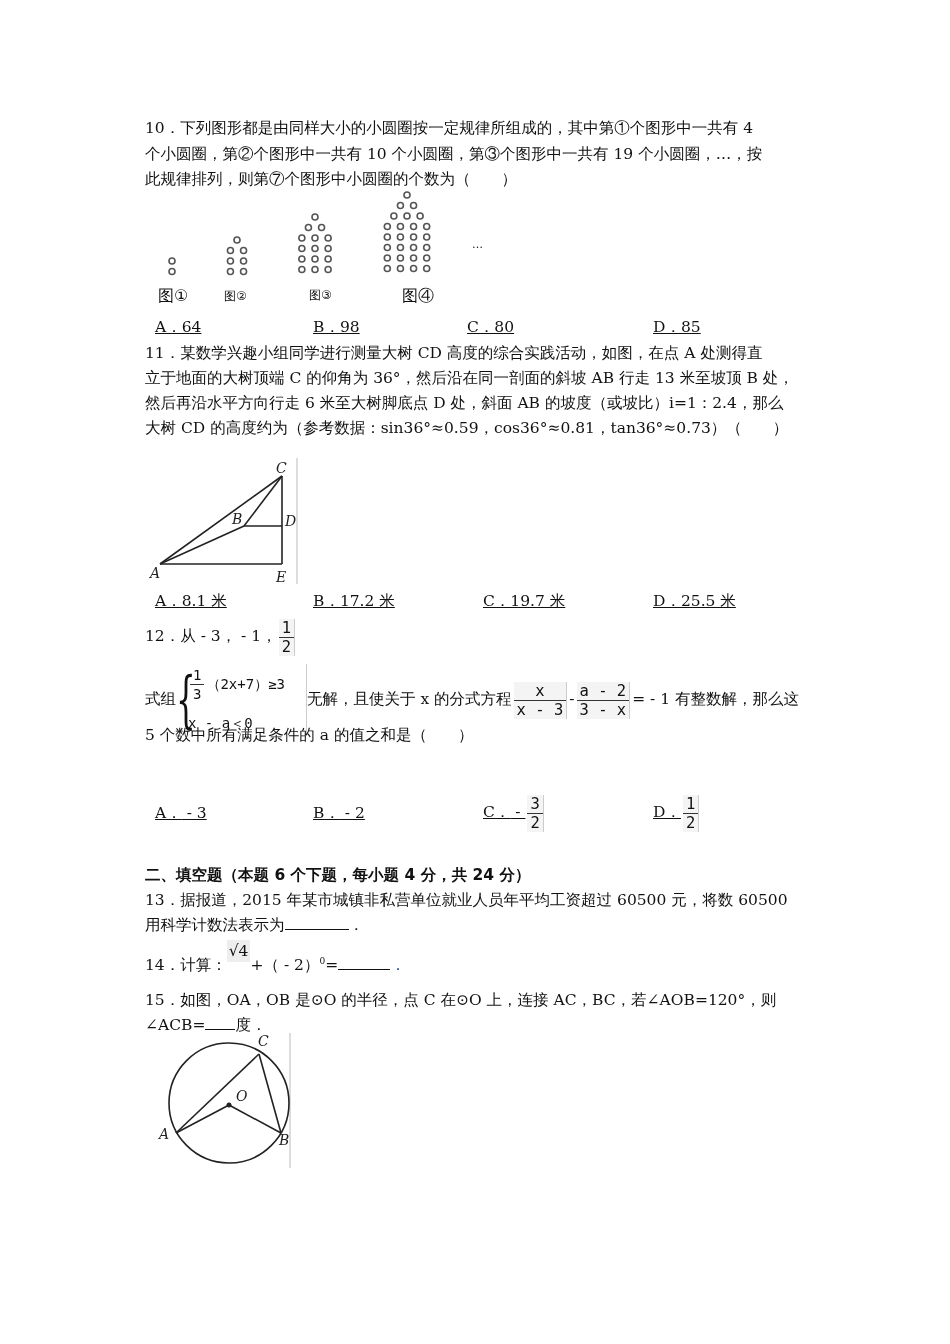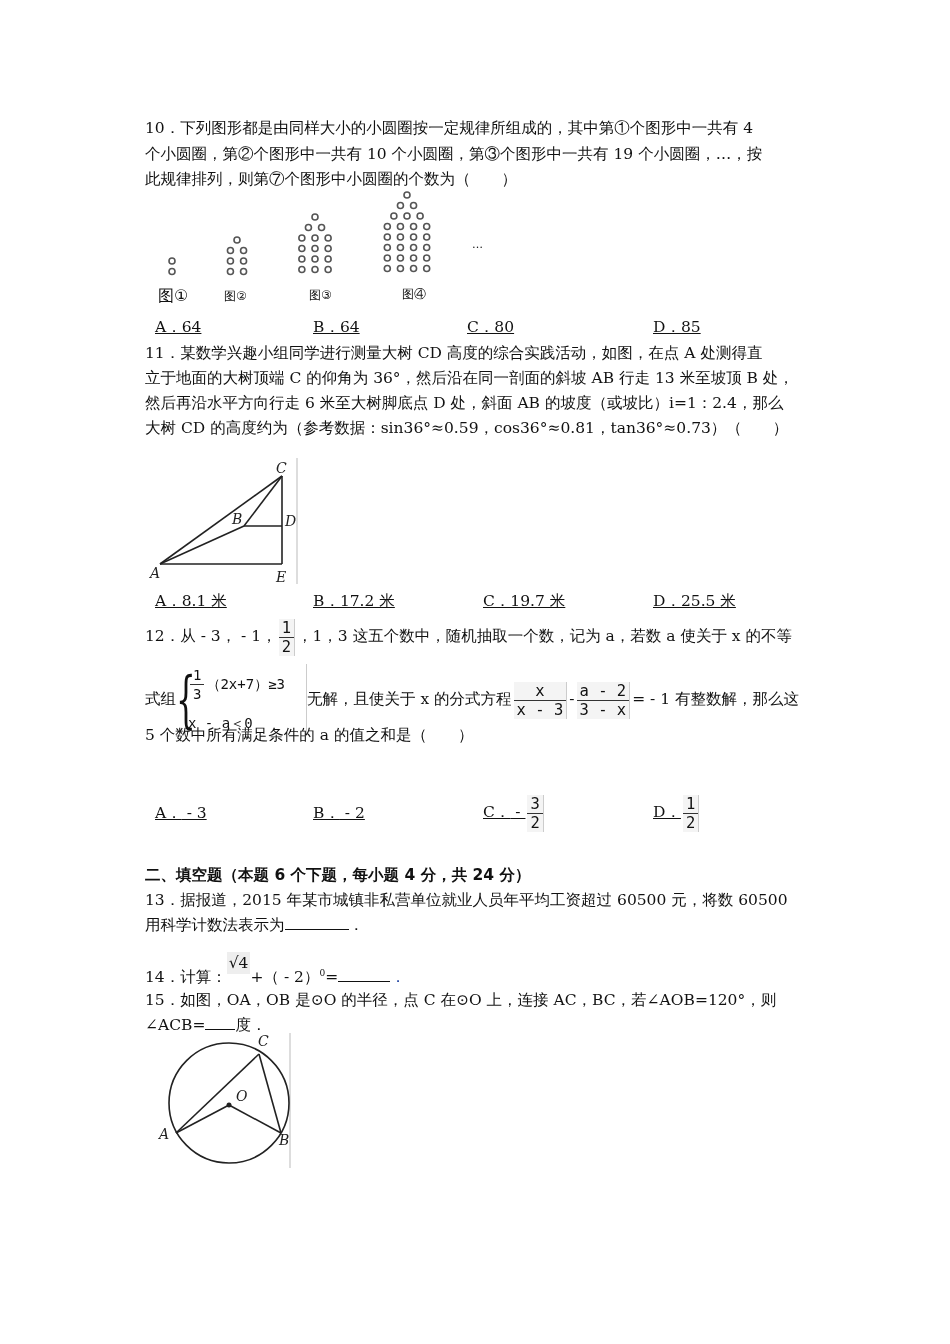--- a/index.html
+++ b/index.html
@@ -78,26 +78,26 @@
         <circle cx="274.6875" cy="70" r="3"></circle>
         <circle cx="235.3125" cy="80.5" r="3"></circle>
         <circle cx="248.4375" cy="80.5" r="3"></circle>
         <circle cx="261.5625" cy="80.5" r="3"></circle>
         <circle cx="274.6875" cy="80.5" r="3"></circle>
       </g>
   </svg>
   <span class="abs" style="left:6px;top:98px;font-size:16px;font-family:'DejaVu Sans',sans-serif;">图①</span>
   <span class="abs" style="left:72px;top:100px;font-size:12px;font-family:'DejaVu Sans',sans-serif;">图②</span>
   <span class="abs" style="left:157px;top:99px;font-size:12px;font-family:'DejaVu Sans',sans-serif;">图③</span>
-  <span class="abs" style="left:250px;top:98px;font-size:12px;font-family:Liberation Sans, sans-serif;">图④</span>
+  <span class="abs" style="left:250px;top:98px;font-size:16px;font-family:Liberation Sans, sans-serif;">图④</span>
   <span class="abs" style="left:320px;top:50px;font-size:11px;">…</span>
 </div>
 
 <div class="opt" style="left:155px;top:316px;">A．64</div>
-<div class="opt" style="left:313px;top:316px;">B．64</div>
+<div class="opt" style="left:313px;top:316px;">B．98</div>
 <div class="opt" style="left:467px;top:316px;">C．80</div>
 <div class="opt" style="left:653px;top:316px;">D．85</div>
 
 <div class="line" style="top:342px;">11．某数学兴趣小组同学进行测量大树 CD 高度的综合实践活动，如图，在点 A 处测得直</div>
 <div class="line" style="top:367px;">立于地面的大树顶端 C 的仰角为 36°，然后沿在同一剖面的斜坡 AB 行走 13 米至坡顶 B 处，</div>
 <div class="line" style="top:392px;">然后再沿水平方向行走 6 米至大树脚底点 D 处，斜面 AB 的坡度（或坡比）i=1：2.4，那么</div>
 <div class="line" style="top:417px;">大树 CD 的高度约为（参考数据：sin36°≈0.59，cos36°≈0.81，tan36°≈0.73）（　　）</div>
 
 <div class="abs" style="left:148px;top:458px;width:155px;height:126px;">
   <svg width="155" height="126" viewBox="0 0 155 126">
@@ -117,21 +117,21 @@
     <text x="128" y="124" font-size="14" fill="#222">E</text>
   </svg>
 </div>
 
 <div class="opt" style="left:155px;top:590px;">A．8.1 米</div>
 <div class="opt" style="left:313px;top:590px;">B．17.2 米</div>
 <div class="opt" style="left:483px;top:590px;">C．19.7 米</div>
 <div class="opt" style="left:653px;top:590px;">D．25.5 米</div>
 
 <div class="line" style="top:614px;line-height:44px;">
-  <span>12．从 - 3，  - 1，</span><span class="frac"><span class="num">1</span><span class="den">2</span></span><span>，1，3 这五个数中，随机抽取一个数，记为 a，若数 a 使关于 x 的不等</span>
+  <span>12．从 - 3，  - 1，</span><span class="frac"><span class="num">1</span><span class="den">2</span></span>
 </div>
 
 <div class="line" style="top:662px;line-height:74px;">
   <span>式组</span><span class="sys">
     <span class="brace">{</span>
     <span class="r1" style="line-height:16px;"><span class="frac" style="background:none;border:none;"><span class="num">1</span><span class="den">3</span></span><span>（2x+7）≥3</span></span>
     <span class="r2" style="line-height:18px;">x - a＜0</span>
   </span><span>无解，且使关于 x 的分式方程</span><span class="frac"><span class="num">x</span><span class="den">x - 3</span></span><span>-</span><span class="frac"><span class="num">a - 2</span><span class="den">3 - x</span></span><span>= - 1 有整数解，那么这</span>
 </div>
 
@@ -140,21 +140,21 @@
 <div class="opt" style="left:155px;top:802px;"><span>A．</span><span> - 3</span></div>
 <div class="opt" style="left:313px;top:802px;"><span>B．</span><span> - 2</span></div>
 <div class="opt" style="left:483px;top:790px;line-height:44px;"><span>C．</span><span> - </span><span class="frac"><span class="num">3</span><span class="den">2</span></span></div>
 <div class="opt" style="left:653px;top:790px;line-height:44px;"><span>D．</span><span class="frac"><span class="num">1</span><span class="den">2</span></span></div>
 
 <div class="line bold" style="top:864px;">二、填空题（本题 6 个下题，每小题 4 分，共 24 分）</div>
 
 <div class="line" style="top:889px;">13．据报道，2015 年某市城镇非私营单位就业人员年平均工资超过 60500 元，将数 60500</div>
 <div class="line" style="top:914px;"><span>用科学计数法表示为</span><span class="blank" style="width:64px;"></span><span>．</span></div>
 
-<div class="line" style="top:950px;margin-top:12px;"><span>14．计算：</span><span class="sqrt">√4</span><span>+（ - 2）</span><sup style="font-size:9px;">0</sup><span>=</span><span class="blank" style="width:52px;"></span><span style="color:#1a3fa0;">．</span></div>
+<div class="line" style="top:950px;"><span>14．计算：</span><span class="sqrt">√4</span><span>+（ - 2）</span><sup style="font-size:9px;">0</sup><span>=</span><span class="blank" style="width:52px;"></span><span style="color:#1a3fa0;">．</span></div>
 
 <div class="line" style="top:989px;">15．如图，OA，OB 是⊙O 的半径，点 C 在⊙O 上，连接 AC，BC，若∠AOB=120°，则</div>
 <div class="line" style="top:1014px;"><span>∠ACB=</span><span class="blank" style="width:30px;"></span><span>度．</span></div>
 
 <div class="abs" style="left:155px;top:1033px;width:140px;height:135px;">
   <svg width="140" height="135" viewBox="0 0 140 135">
     <line x1="135" y1="0" x2="135" y2="135" stroke="#bbb" stroke-width="1"></line>
     <g stroke="#222" stroke-width="1.6" fill="none">
       <circle cx="74" cy="70" r="60"></circle>
       <line x1="21" y1="100" x2="104" y2="21"></line>

